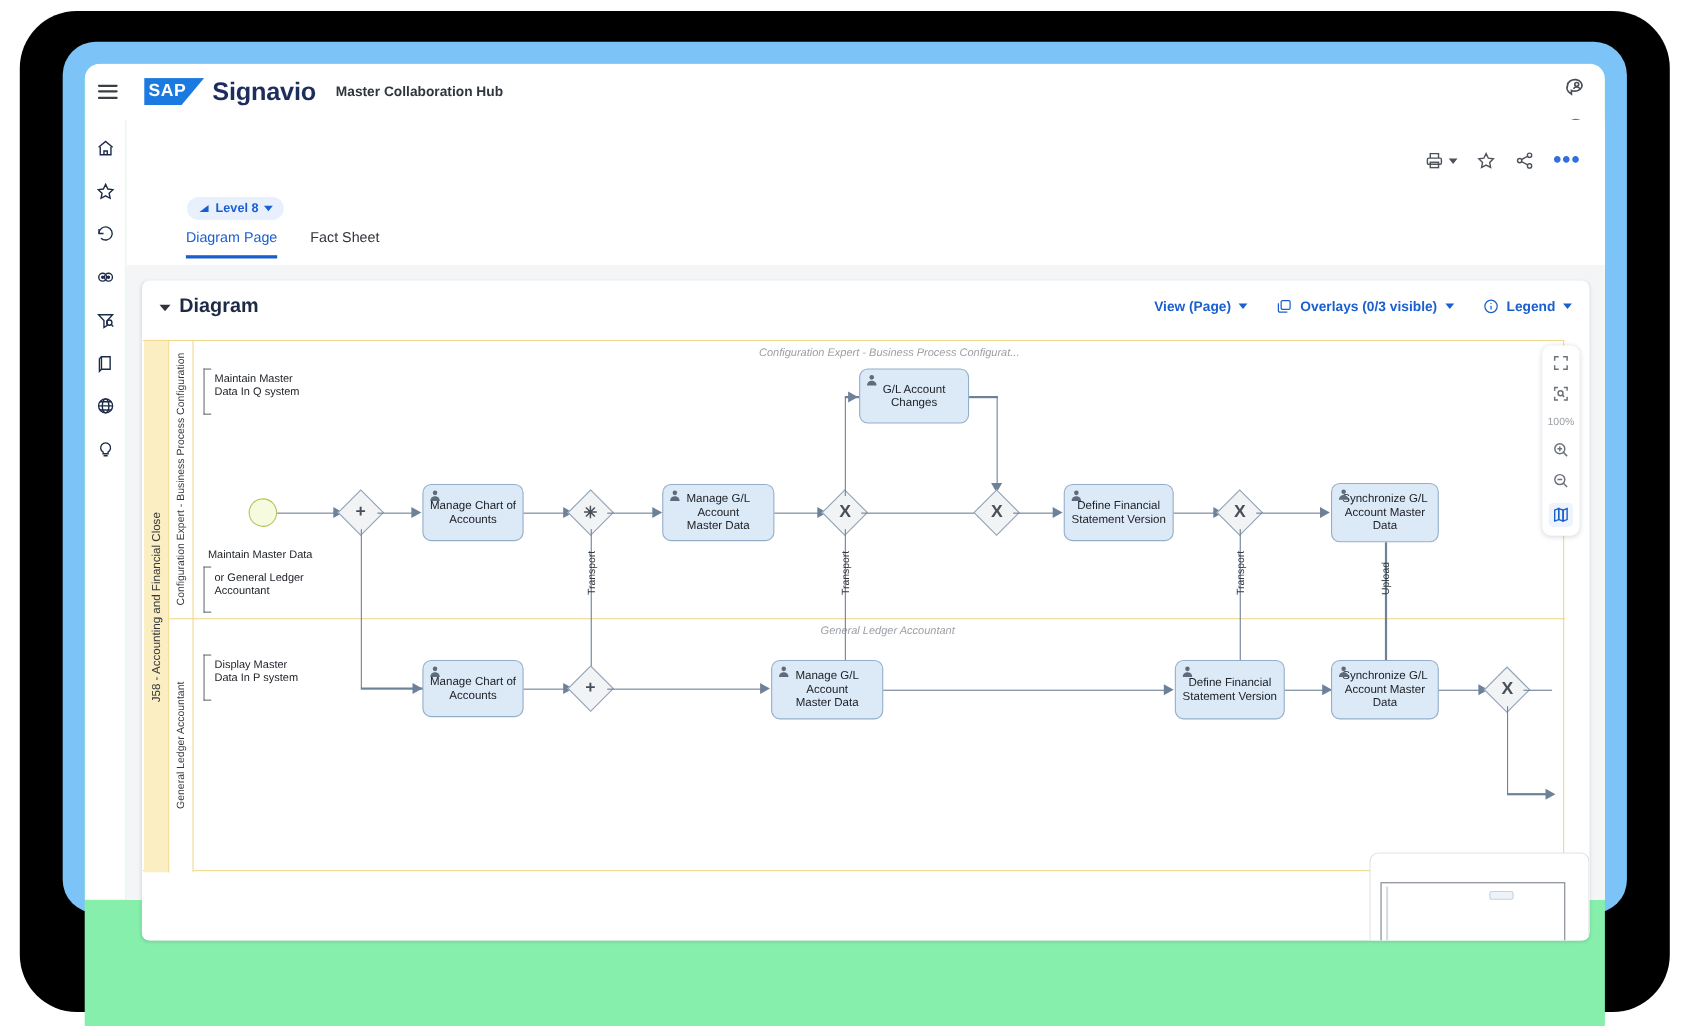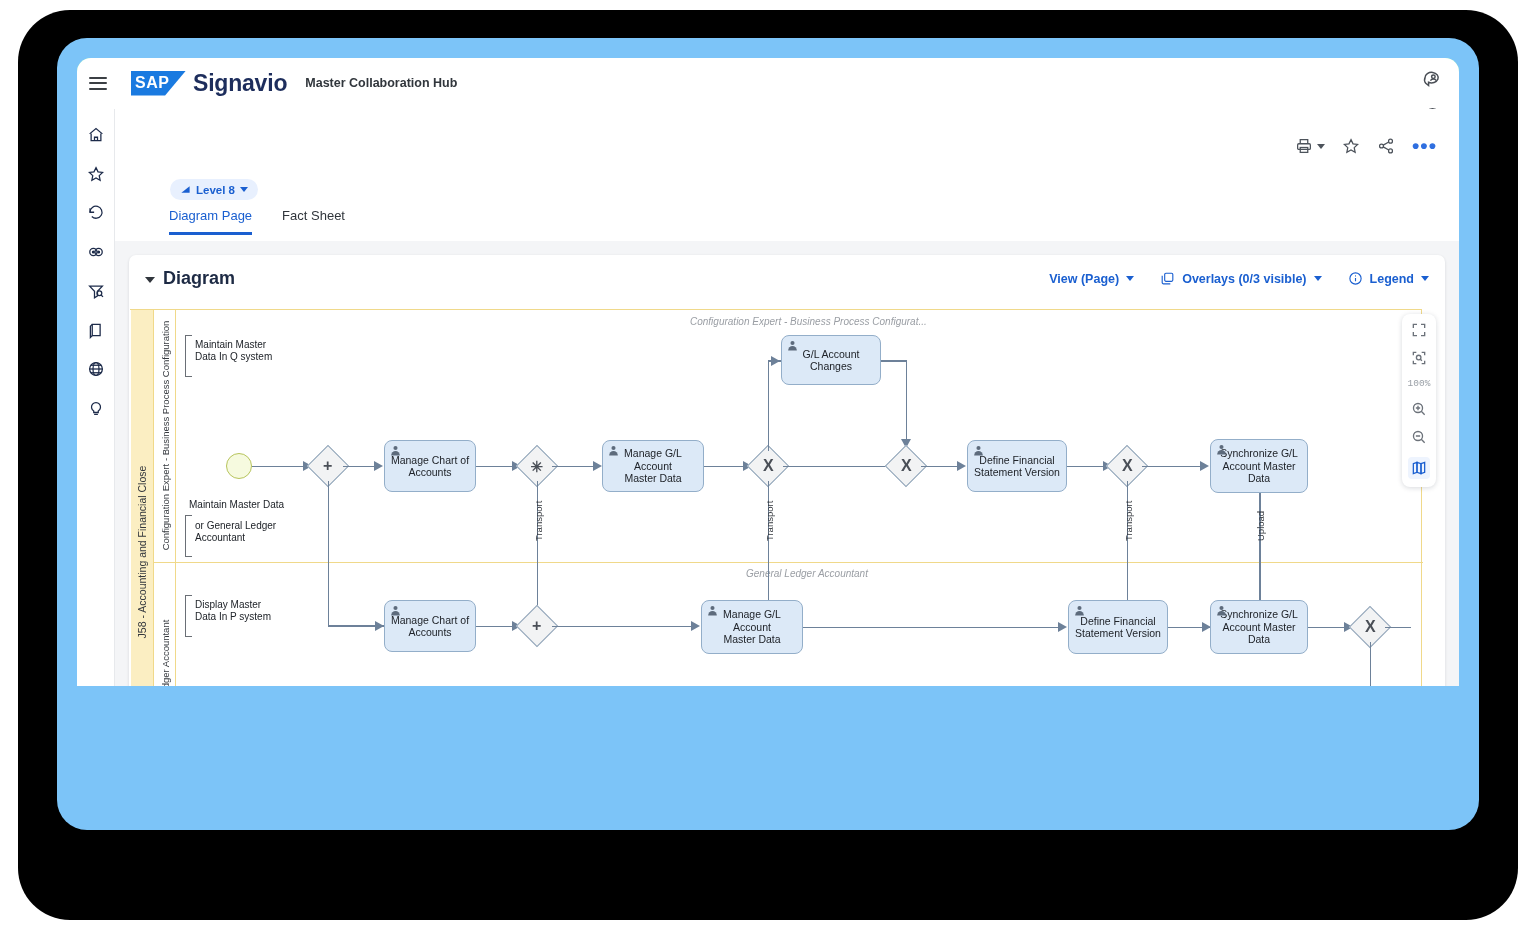--- a/index.html
+++ b/index.html
@@ -9,21 +9,21 @@
   
   .device-shadow{
     position:absolute; left:18px; top:10px; width:1500px; height:910px;
     background:#000; border-radius:52px;
   }
   .device-bezel{
     position:absolute; left:57px; top:38px; width:1422px; height:792px;
     background:#7cc4f8; border-radius:30px;
   }
   .screen{
-    position:absolute; left:77px; top:58px; width:1382px; height:628px;
+    position:absolute; left:77px; top:58px; width:1382px; height:876px;
     background:#86efac; border-radius:14px 14px 0 0; overflow:hidden;
   }
 
   
   .topbar{
     position:absolute; left:0; top:0; width:1382px; height:51px;
     background:#ffffff; display:flex; align-items:center;
     border-bottom:1px solid #ffffff;
   }
   .burger{ width:18px; height:13px; margin-left:12px; position:relative; cursor:pointer;}
@@ -142,21 +142,21 @@
   .arrow-d{ position:absolute; width:0;height:0; border-left:5px solid transparent;border-right:5px solid transparent;border-top:9px solid #6d8199;}
   .edge-lbl{ position:absolute; font-size:9.5px; color:#33373d; transform:rotate(-90deg); transform-origin:left top; white-space:nowrap;}
 
   
   .ztool{
     position:absolute; right:9px; top:5px; width:34px; background:#fff; border-radius:8px;
     box-shadow:0 1px 5px rgba(20,30,50,.17); padding:8px 0;
     display:flex; flex-direction:column; align-items:center; gap:12px;
   }
   .zico{ width:16px;height:16px;color:#6c727a;cursor:pointer;display:block;}
-  .zpct{ font-size:9.5px; color:#9aa0a7;font-family:Liberation Mono, monospace;}
+  .zpct{ font-size:9.5px; color:#9aa0a7;}
   .zico.active{ color:#1a5fd0; background:#eef4fe; border-radius:4px; padding:3px; width:22px;height:22px;}
 
   
   .minimap{
     position:absolute; right:0px; bottom:-40px; width:200px; height:120px;
     background:#fff; border:1px solid #dfe2e6; border-radius:8px; overflow:hidden;
   }
   .mm-vp{ position:absolute; left:9px; top:26px; width:168px; height:60px; border:1.5px solid #7d838b;}
   .mm-line{ position:absolute; background:#d6dce3;}
   .mm-box{ position:absolute; background:#eef3f9; border:1px solid #c3d2e2; border-radius:2px;}

